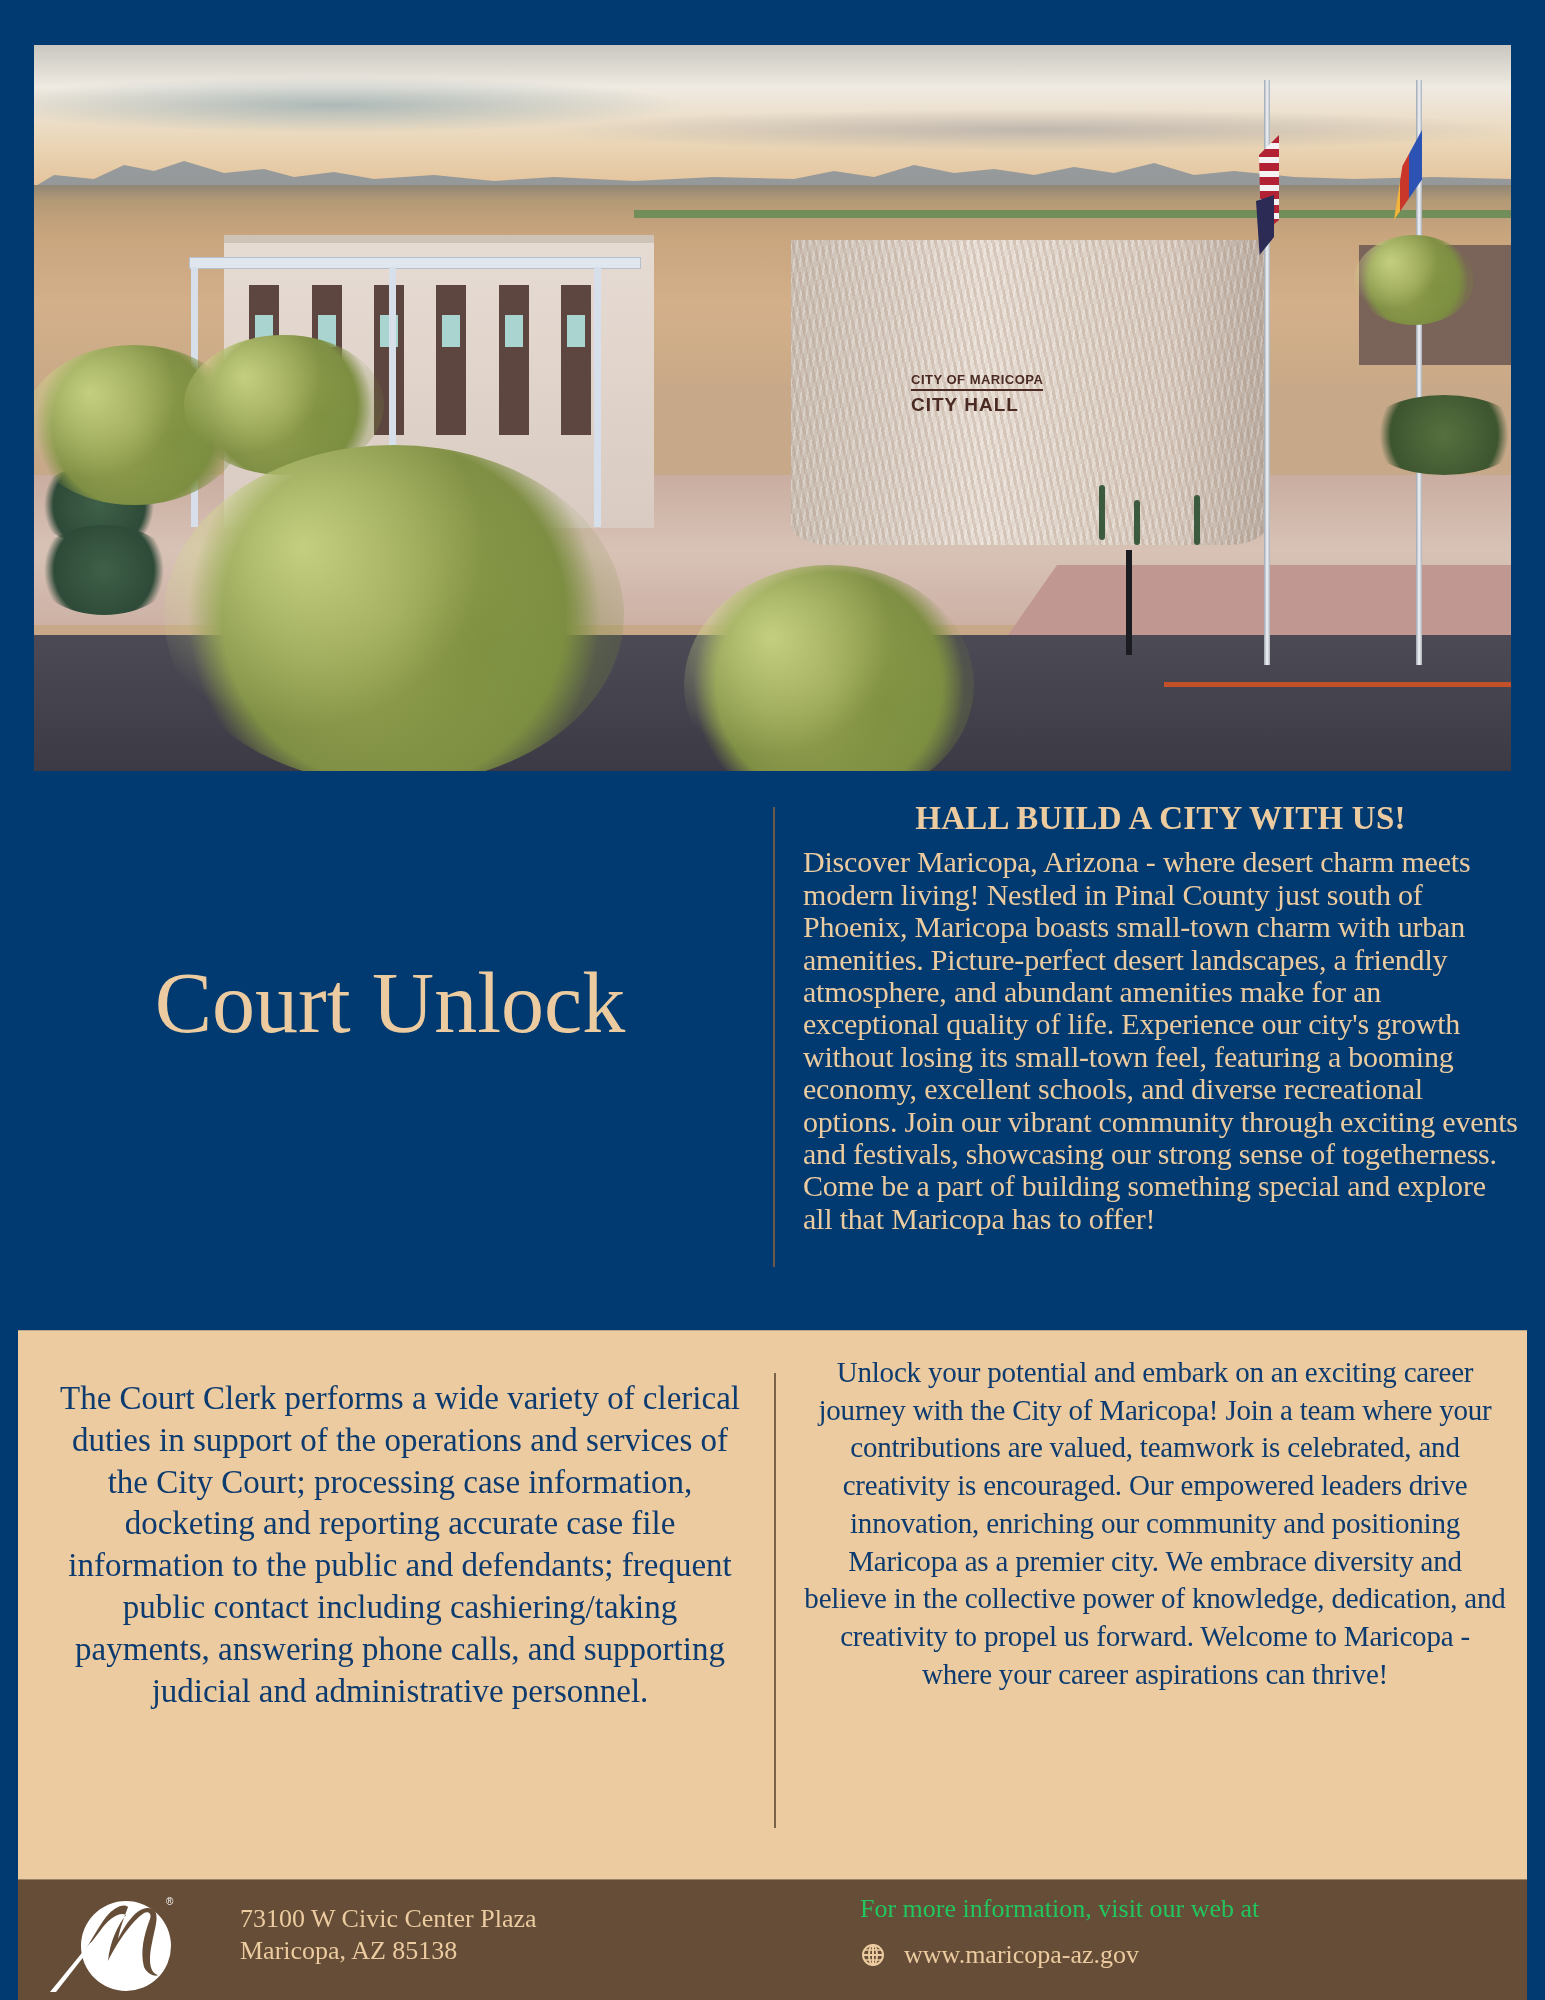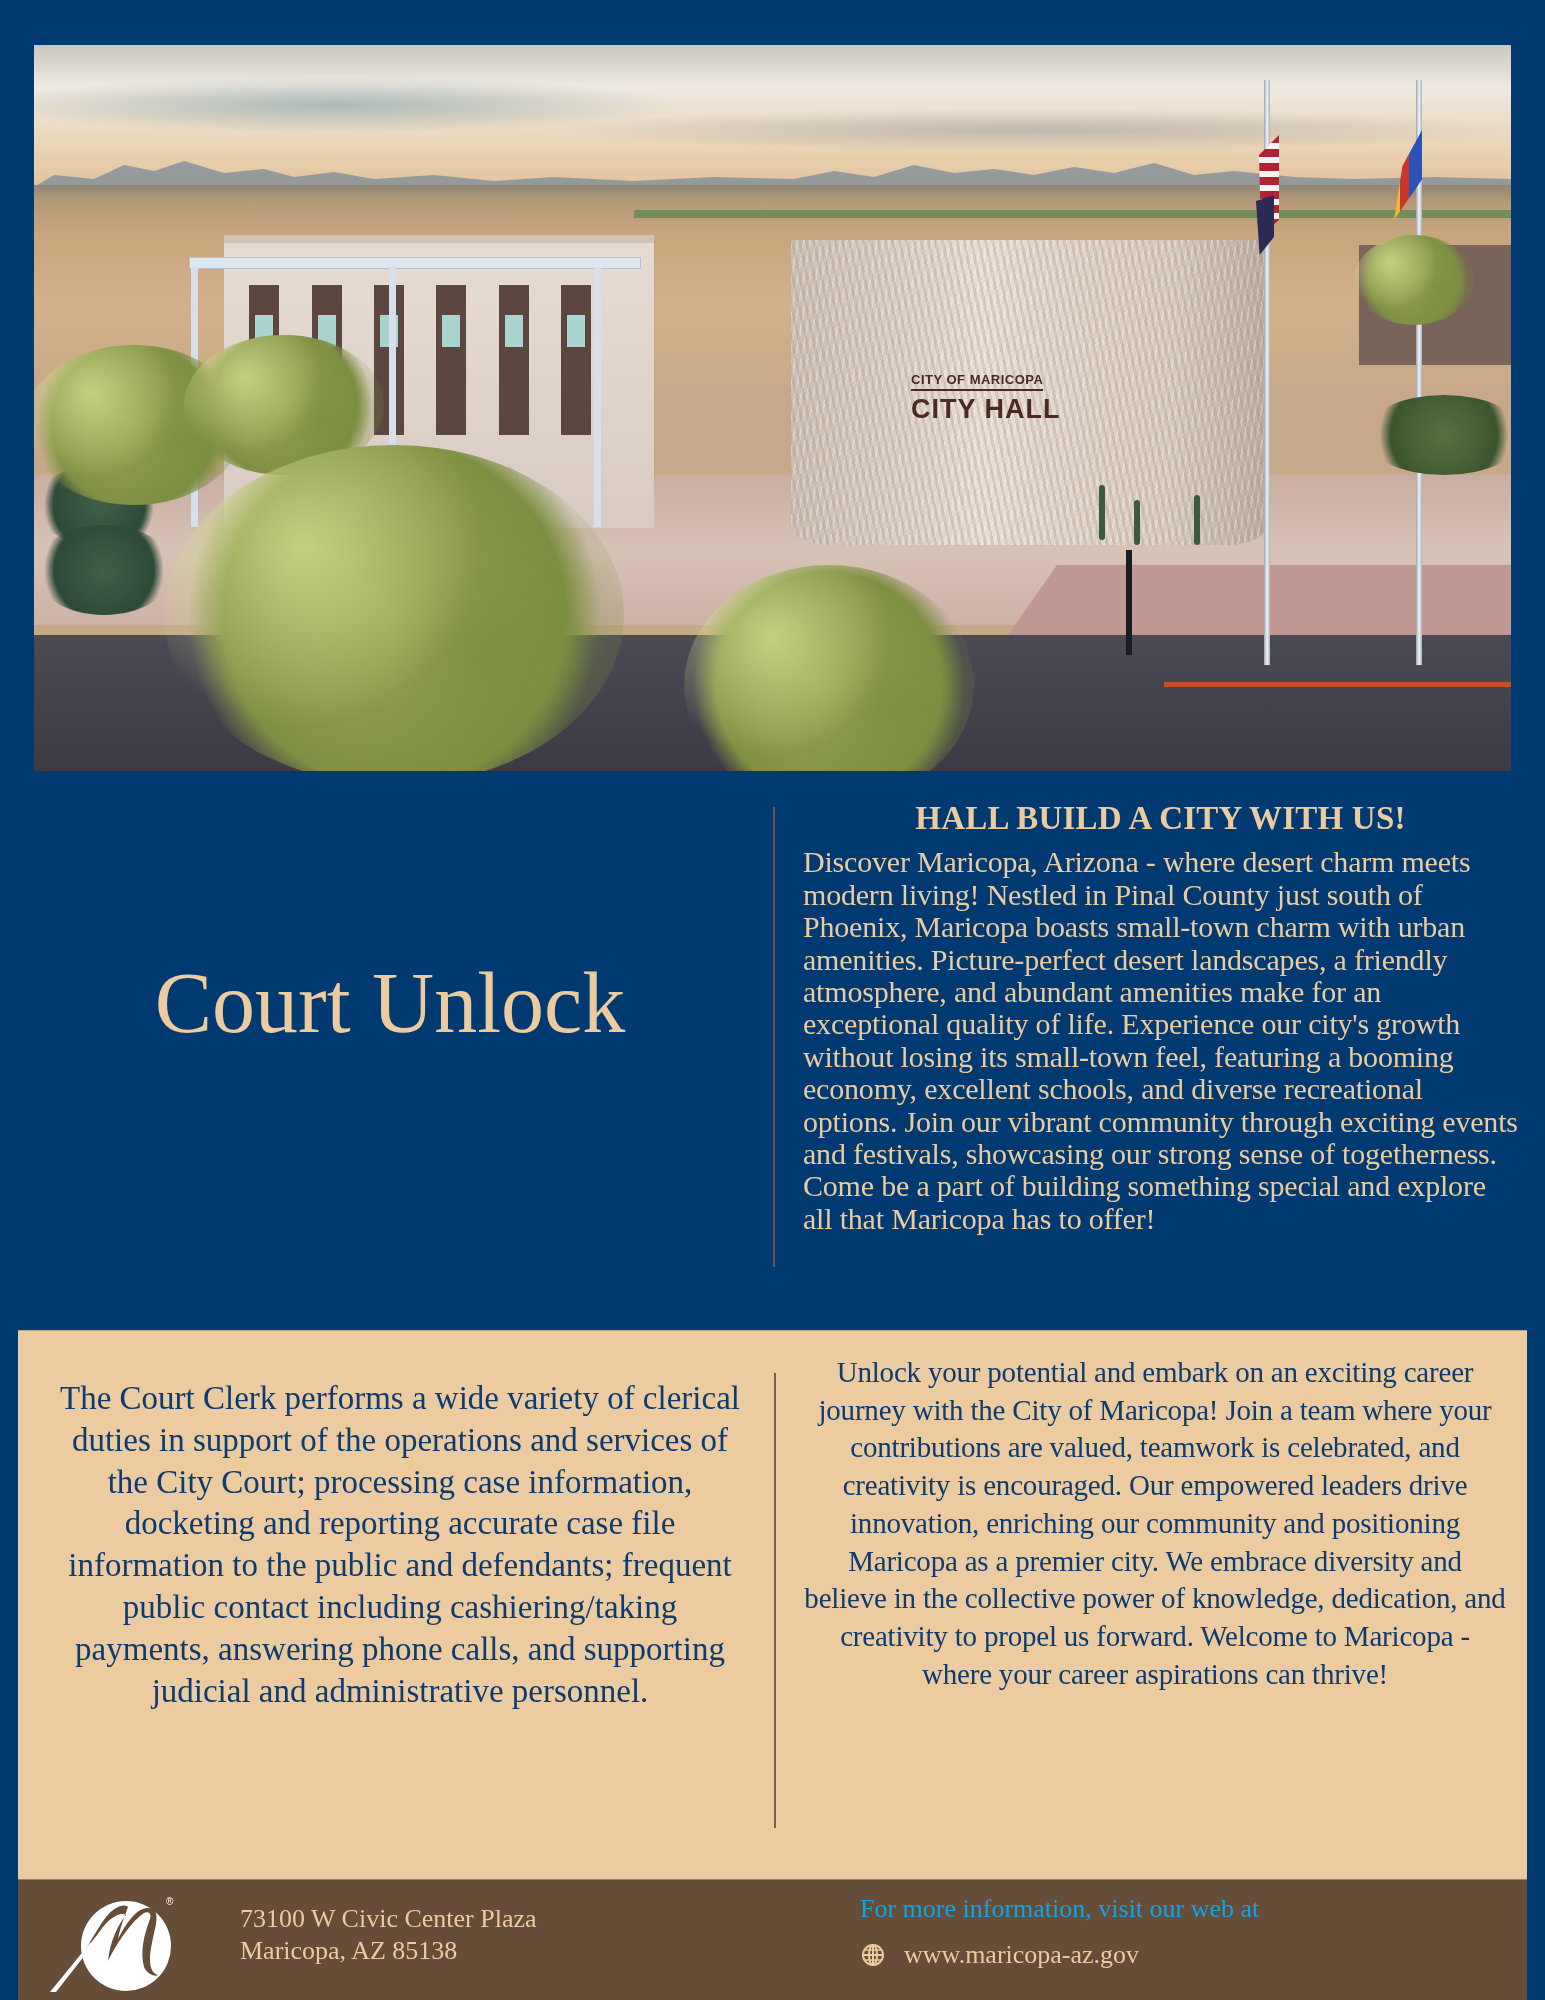--- a/index.html
+++ b/index.html
@@ -50,21 +50,21 @@
     .rotunda { position: absolute; left: 757px; top: 195px; width: 476px; height: 305px;
       border-radius: 0 0 40px 40px / 0 0 20px 20px;
       background:
         repeating-linear-gradient(78deg, rgba(160,130,110,.25) 0 3px, transparent 3px 7px),
         repeating-linear-gradient(100deg, rgba(255,255,255,.25) 0 2px, transparent 2px 6px),
         linear-gradient(90deg, #cbbfb4, #e7ddd3 40%, #d8cbbf 80%, #b9ab9f);
     }
     .rotunda-label-1 { position: absolute; left: 120px; top: 132px; font-family: "Liberation Sans", sans-serif;
       font-weight: bold; font-size: 13px; color: #4a2a22; letter-spacing: .5px; border-bottom: 2px solid #4a2a22; padding-bottom: 2px; }
     .rotunda-label-2 { position: absolute; left: 120px; top: 154px; font-family: "Liberation Sans", sans-serif;
-      font-weight: bold; font-size: 27px; color: #4a2a22; letter-spacing: 1px; }
+      font-weight: bold; font-size: 19px; color: #4a2a22; letter-spacing: 1px; }
     .right-bldg { position: absolute; left: 1325px; top: 200px; width: 160px; height: 120px; background: #7a6359; }
 
     .pole { position: absolute; width: 6px; background: linear-gradient(90deg, #9aa3ad, #f2f4f7, #aab2bb); }
     .flag-us { position: absolute; left: 1225px; top: 90px; width: 20px; height: 100px;
       background: repeating-linear-gradient(180deg, #b22234 0 8px, #f4f2f2 8px 14px);
       clip-path: polygon(100% 0, 0 20%, 10% 100%, 100% 85%); }
     .flag-us-canton { position: absolute; left: 1222px; top: 150px; width: 18px; height: 60px; background: #2c2b55;
       clip-path: polygon(100% 0, 0 10%, 20% 100%, 100% 70%); }
     .flag-az { position: absolute; left: 1360px; top: 85px; width: 28px; height: 90px;
       background: linear-gradient(90deg, #f2b43a 0 20%, #c8372a 20% 55%, #2c53b4 55% 100%);
@@ -96,21 +96,21 @@
     .duties { position: absolute; left: 60px; top: 1378px; width: 680px; text-align: center;
       color: #0d3b6f; font-size: 33px; line-height: 41.8px; margin: 0; }
     .why { position: absolute; left: 790px; top: 1340px; width: 730px; text-align: center; color: #0d3b6f; }
     .why-heading { font-size: 34px; font-weight: bold; margin: 0 0 6px 0; line-height: 1.2; letter-spacing: .3px; }
     .why-body { font-size: 29px; line-height: 37.7px; margin: 14px; letter-spacing: -.2px; }
 
     
     .footer { position: absolute; left: 18px; top: 1879px; width: 1509px; height: 121px; background: #654d37; border-top: 1px solid #9a8166; }
     .logo { position: absolute; left: 48px; top: 1891px; width: 135px; height: 105px; }
     .address { position: absolute; left: 240px; top: 1903px; color: #ebcb9f; font-size: 26px; line-height: 32px; }
-    .more-info { position: absolute; left: 860px; top: 1893px; color: #0ea5e9; font-size: 26px; line-height: 32px; }
+    .more-info { position: absolute; left: 860px; top: 1893px; color: #22c55e; font-size: 26px; line-height: 32px; }
     .website-row { position: absolute; left: 862px; top: 1940px; display: flex; align-items: center; gap: 20px; color: #ebcb9f; font-size: 26px; }
     .globe { width: 22px; height: 22px; }
     a.website { color: #ebcb9f; text-decoration: none; }
   </style>
 </head>
 <body>
 
 <div class="photo">
   <div class="sky-band"></div>
   <svg class="mountains" viewBox="0 0 1477 30" preserveAspectRatio="none">

